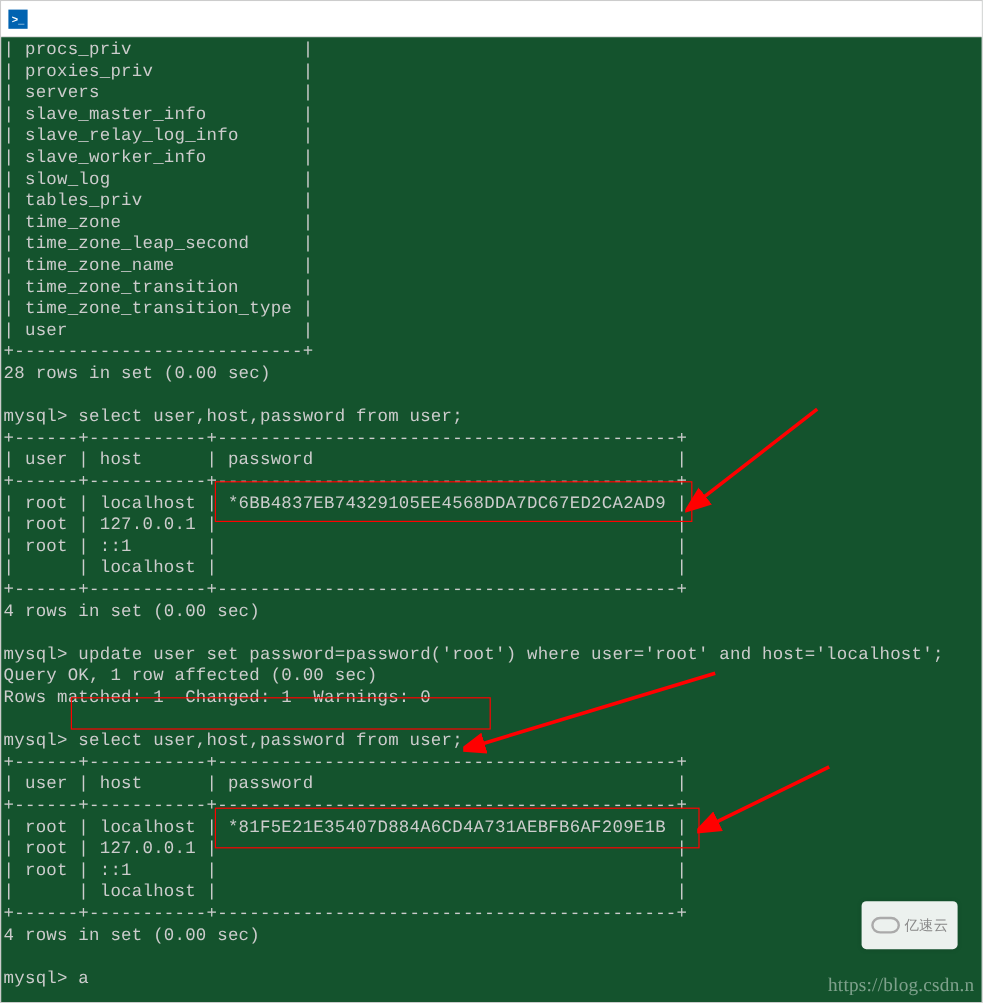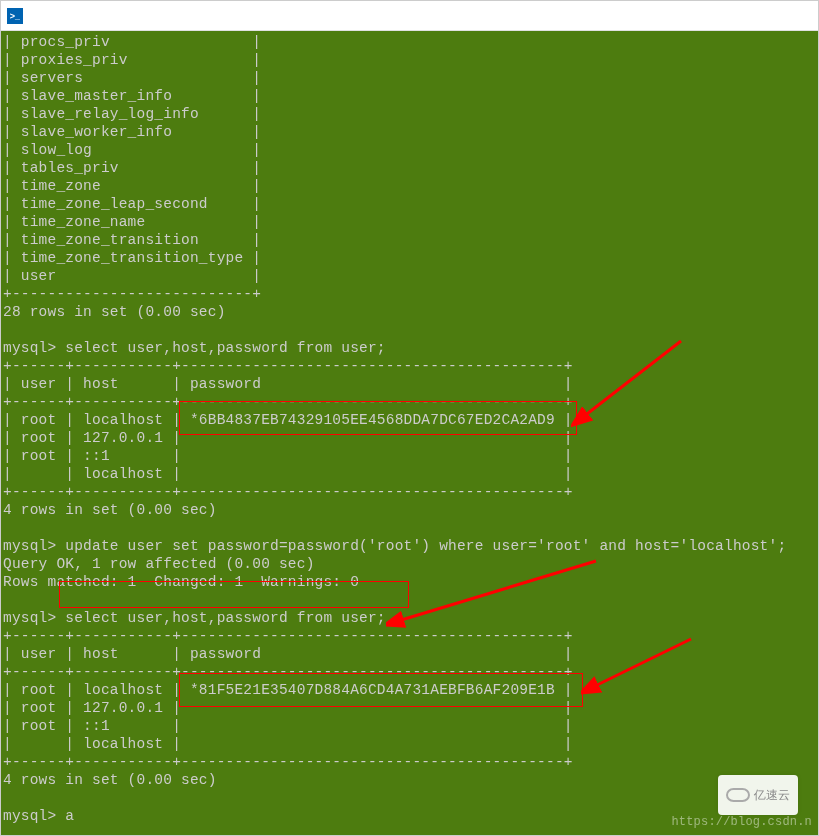--- a/index.html
+++ b/index.html
@@ -35,21 +35,21 @@
       background: #0063B1;
       margin-right: 6px;
       display: inline-flex;
       align-items: center;
       justify-content: center;
       color: #fff;
       font-size: 9px;
       font-weight: bold;
     }
     .terminal {
-      background: #4d7c0f;
+      background: #14532d;
       color: #cccccc;
       height: calc(836px - 32px);
       padding: 2px 0 2px 2px;
       font-family: "NSimSun", Consolas, "Courier New", monospace;
       font-size: 14.5px;
       line-height: 18px;
       white-space: pre;
       position: relative;
       letter-spacing: 0.2px;
     }
@@ -61,29 +61,29 @@
       pointer-events: none;
     }
     .arrow {
       position: absolute;
       pointer-events: none;
     }
     .watermark {
       position: absolute;
       right: 6px;
       bottom: 4px;
-      font-family: Liberation Mono, monospace;
-      font-size: 12px;
+      font-family: Liberation Serif, serif;
+      font-size: 16px;
       color: rgba(255,255,255,0.45);
       margin-top: 36px;
     }
     .watermark-logo {
       position: absolute;
       right: 20px;
-      bottom: 20px;
+      bottom: 44px;
       width: 80px;
       height: 40px;
       background: rgba(255,255,255,0.92);
       border-radius: 4px;
       display: flex;
       align-items: center;
       justify-content: center;
       font-family: "Microsoft YaHei", sans-serif;
       font-size: 12px;
       color: #888;

